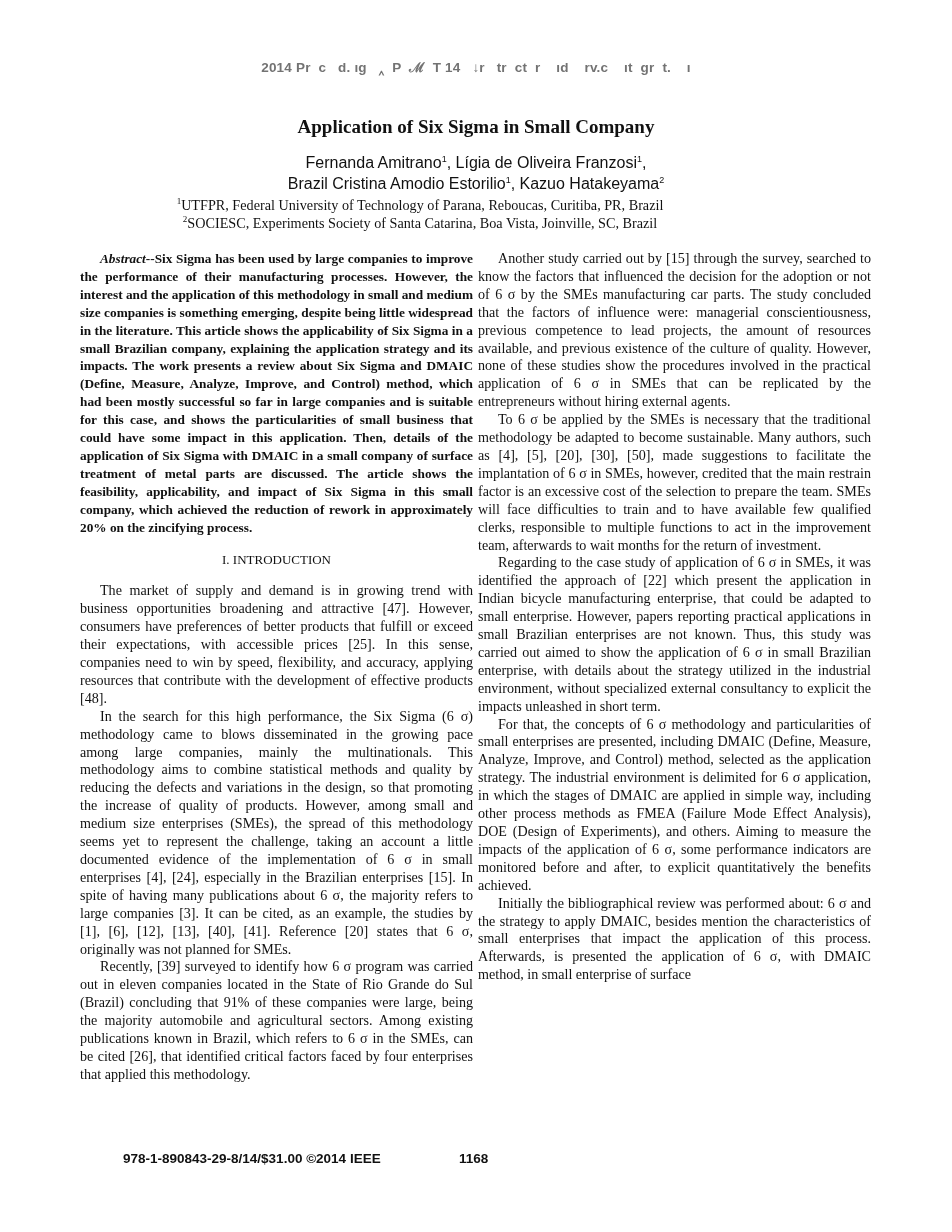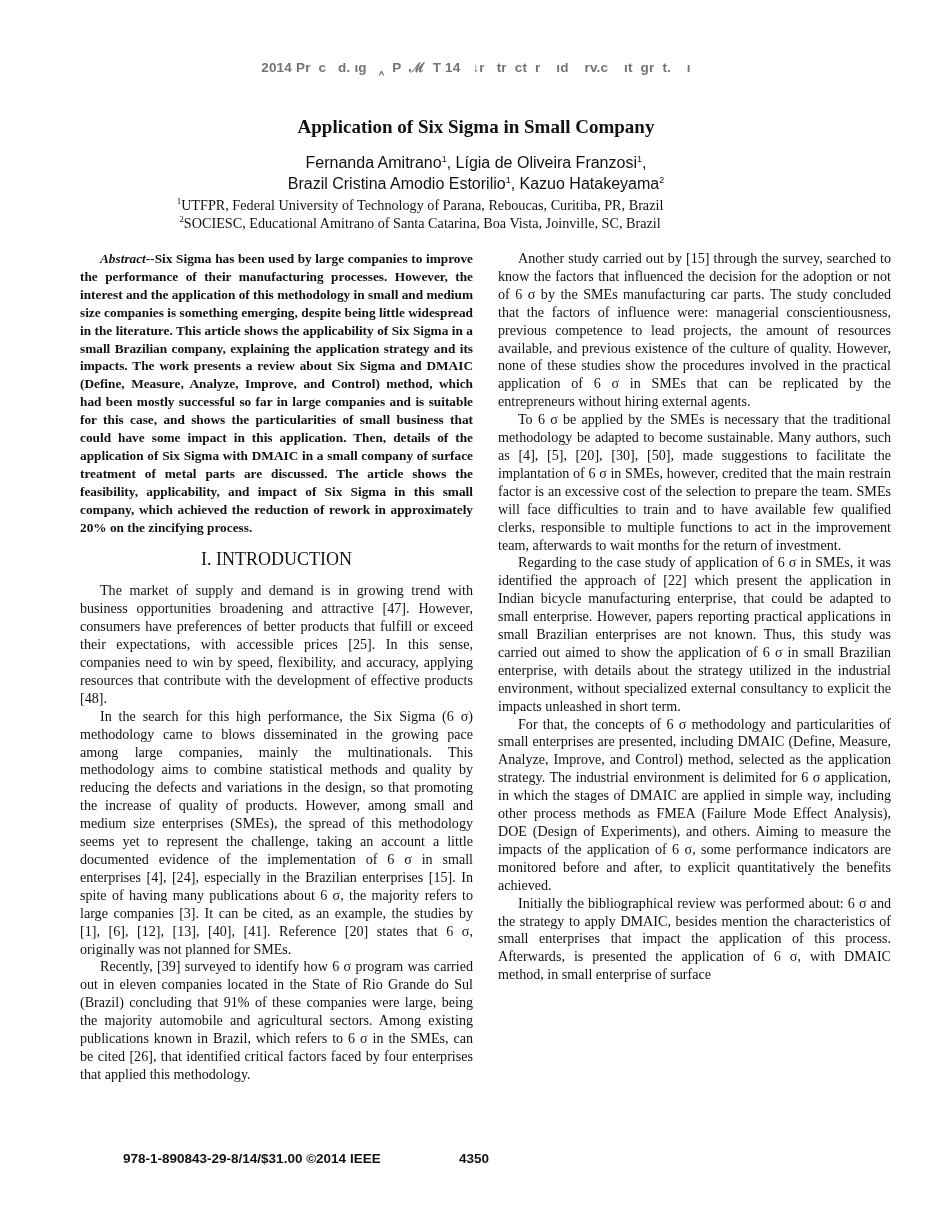--- a/index.html
+++ b/index.html
@@ -21,27 +21,27 @@
       position: absolute; top: 196px; left: 0; width: 840px; text-align: center;
       font-family: "Liberation Serif", serif; font-size: 14.2px; line-height: 18px;
     }
     sup { font-size: 9px; vertical-align: super; line-height: 0; }
     .col {
       position: absolute; top: 250px; width: 393px;
       font-family: "Liberation Serif", serif; font-size: 14.1px; line-height: 17.9px;
       text-align: justify; hyphens: none;
     }
     .col.left { left: 80px; }
-    .col.right { left: 498px; }
+    .col.right { left: 478px; }
     .col p { margin: 0; text-indent: 20px; }
     .abstract { font-weight: bold; font-size: 13.3px; line-height: 17.9px; }
     .abstract .label { font-style: italic; }
     .section-head {
       text-align: center; text-indent: 0 !important; margin: 14px 0 14px 0 !important;
-      font-size: 18px;
+      font-size: 13px;
     }
     .footer {
       position: absolute; top: 1151px; left: 86px;
       font-family: "Liberation Sans", sans-serif; font-weight: bold; font-size: 13.5px;
     }
     .footer .page { position: absolute; left: 373px; top: 0; white-space: nowrap; }
     .footer .isbn { white-space: nowrap; margin-left: 37px; }
   </style>
 </head>
 <body>
@@ -54,21 +54,21 @@
   <div>
     <span>Fernanda Amitrano</span><sup>1</sup><span>, </span><span>Lígia de Oliveira Franzosi</span><sup>1</sup><span>,</span>
   </div>
   <div>
     <span>Brazil Cristina Amodio Estorilio</span><sup>1</sup><span>, </span><span>Kazuo Hatakeyama</span><sup>2</sup>
   </div>
 </div>
 
 <div class="affils">
   <div><sup>1</sup><span>UTFPR, Federal University of Technology of Parana, Reboucas, Curitiba, PR, Brazil</span></div>
-  <div><sup>2</sup><span>SOCIESC, Educational Amitrano of Santa Catarina, Boa Vista, Joinville, SC, Brazil</span></div>
+  <div><sup>2</sup><span>SOCIESC, Experiments Society of Santa Catarina, Boa Vista, Joinville, SC, Brazil</span></div>
 </div>
 
 <div class="col left">
   <p class="abstract"><span class="label">Abstract</span><span>--Six Sigma has been used by large companies to improve the performance of their manufacturing processes. However, the interest and the application of this methodology in small and medium size companies is something emerging, despite being little widespread in the literature. This article shows the applicability of Six Sigma in a small Brazilian company, explaining the application strategy and its impacts. The work presents a review about Six Sigma and DMAIC (Define, Measure, Analyze, Improve, and Control) method, which had been mostly successful so far in large companies and is suitable for this case, and shows the particularities of small business that could have some impact in this application. Then, details of the application of Six Sigma with DMAIC in a small company of surface treatment of metal parts are discussed. The article shows the feasibility, applicability, and impact of Six Sigma in this small company, which achieved the reduction of rework in approximately 20% on the zincifying process.</span></p>
 
   <p class="section-head">I. INTRODUCTION</p>
 
   <p>The market of supply and demand is in growing trend with business opportunities broadening and attractive [47]. However, consumers have preferences of better products that fulfill or exceed their expectations, with accessible prices [25].  In this sense, companies need to win by speed, flexibility, and accuracy, applying resources that contribute with the development of effective products [48].</p>
   <p>In the search for this high performance, the Six Sigma (6 σ) methodology came to blows disseminated in the growing pace among large companies, mainly the multinationals. This methodology aims to combine statistical methods and quality by reducing the defects and variations in the design, so that promoting the increase of quality of products. However, among small and medium size enterprises (SMEs), the spread of this methodology seems yet to represent the challenge, taking an account a little documented evidence of the implementation of  6 σ in small enterprises [4], [24], especially in the Brazilian enterprises [15]. In spite of having many publications about 6 σ, the majority refers to large companies [3]. It can be cited, as an example, the studies by [1], [6], [12], [13], [40], [41]. Reference [20] states that 6 σ, originally was not planned for SMEs.</p>
   <p>Recently, [39] surveyed to identify how 6 σ program was carried out in eleven companies located in the State of Rio Grande do Sul (Brazil) concluding that 91% of these companies were large, being the majority automobile and agricultural sectors. Among existing publications known in Brazil, which refers to 6 σ in the SMEs, can be cited [26], that identified critical factors faced by four enterprises that applied this methodology.</p>
@@ -79,14 +79,14 @@
   <p>To 6 σ be applied by the SMEs is necessary that the traditional methodology be adapted to become sustainable. Many authors, such as [4], [5], [20], [30], [50], made suggestions to facilitate the implantation of 6 σ in SMEs, however, credited that the main restrain factor is an excessive cost of the selection to prepare the team. SMEs will face difficulties to train and to have available few qualified clerks, responsible to multiple functions to act in the improvement team, afterwards to wait months for the return of investment.</p>
   <p>Regarding to the case study of application of 6 σ in SMEs, it was identified the approach of [22] which present the application  in Indian bicycle manufacturing enterprise, that could be adapted to small enterprise. However, papers reporting practical applications in small Brazilian enterprises are not known. Thus, this study was carried out aimed to show the application of  6 σ in small Brazilian enterprise, with details about the strategy utilized in the industrial environment, without specialized external consultancy to explicit the impacts unleashed in short term.</p>
   <p>For that, the concepts of 6 σ methodology and particularities of small enterprises are presented, including DMAIC (Define, Measure, Analyze, Improve, and Control) method, selected as the application strategy. The industrial environment is delimited for 6 σ application, in which the stages of DMAIC are applied in simple way, including other process methods as FMEA (Failure Mode Effect Analysis), DOE (Design of Experiments), and others. Aiming to measure the impacts of the application of 6 σ, some performance indicators are monitored before and after, to explicit quantitatively the benefits achieved.</p>
 
 
   <p>Initially the bibliographical review was performed about: 6 σ and the strategy to apply DMAIC, besides mention the characteristics of small enterprises that impact the application of this process. Afterwards, is presented the application of 6 σ, with DMAIC method, in small enterprise of surface</p>
 </div>
 
 <div class="footer">
   <span class="isbn">978-1-890843-29-8/14/$31.00 ©2014 IEEE</span>
-  <span class="page">4350</span>
+  <span class="page">1168</span>
 </div>
 
 </body></html>

